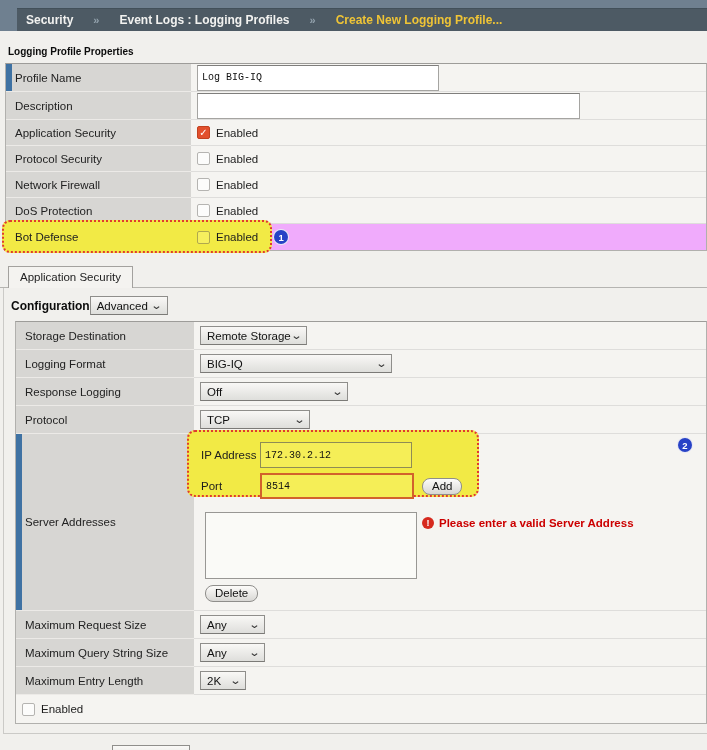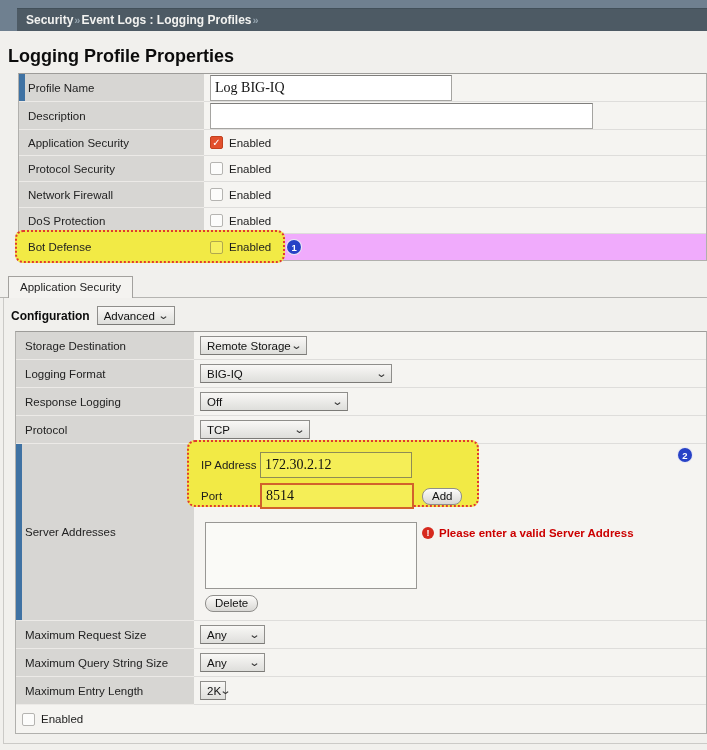--- a/index.html
+++ b/index.html
@@ -8,49 +8,49 @@
     font-family:"Liberation Sans","DejaVu Sans",sans-serif;
     background:#f1f0ed; color:#1d1d1d; font-size:11.5px;
     position:relative;
   }
 
   
   .topbar { height:31px; background:#6f8090; position:relative; }
   .crumbbar {
     position:absolute; left:17px; right:0; top:8px; bottom:0;
     background:#4d5a64; border-top:1px solid #42505a;
-    display:flex; align-items:center; padding-left:9px; gap:1px;
+    display:flex; align-items:center; padding-left:9px; gap:20px;
     font-weight:bold; font-size:12px; color:#f2f2f0; white-space:nowrap;
   }
   .crumb-sep { color:#93a2ad; font-size:11px; }
   .crumb-current { color:#efc436; }
   .crumb-link { color:#f2f2f0; }
 
   
-  .sec-title { font-weight:bold; font-size:18px; color:#0c0c0c; margin:15px 0 6px 8px; }
-
-  
-  .tbl { margin-left:18px; border:1px solid #b1b0ad; border-top-color:#9d9c99; background:#f5f4f1; }
+  .sec-title { font-weight:bold; font-size:10px; color:#0c0c0c; margin:15px 0 6px 8px; }
+
+  
+  .tbl { margin-left:5px; border:1px solid #b1b0ad; border-top-color:#9d9c99; background:#f5f4f1; }
   .t-row { display:flex; min-height:26px; position:relative; }
   .t-row.tall { min-height:28px; }
   .t-label {
     width:185px; background:#d7d6d3; display:flex; align-items:center;
     padding-left:9px; color:#222; border-bottom:1px solid #eceae7; flex-shrink:0;
   }
   .t-value {
     flex:1; display:flex; align-items:center; padding-left:6px;
     border-bottom:1px solid #dedddb; background:#f5f4f1;
   }
   .t-row:last-child .t-label, .t-row:last-child .t-value { border-bottom:none; }
   .accent .t-label { box-shadow:inset 6px 0 0 #3f72a3; }
 
   
   .txt {
     height:26px; border:1px solid #a5a4a1; border-top-color:#7f7e7c;
-    background:#fff; font-family:Liberation Serif, serif; font-size:14px; padding:1px 4px; color:#111;
+    background:#fff; font-family:Liberation Mono, monospace; font-size:10px; padding:1px 4px; color:#111;
   }
 
   
   .cb {
     width:13px; height:13px; border:1px solid #b5b4b1; background:#fcfcfb;
     border-radius:2px; display:inline-flex; align-items:center; justify-content:center;
     margin-right:6px; flex-shrink:0;
   }
   .cb.checked { background:#e2502d; border-color:#c2411f; }
   .cb .mark { color:#fff; font-size:10px; font-weight:bold; line-height:1; }
@@ -88,21 +88,21 @@
   }
 
   
   .tabstrip { margin-top:13px; padding-left:8px; border-bottom:1px solid #b5b4b1; display:flex; align-items:flex-end; height:24px; }
   .tab {
     display:inline-block; background:#f4f3f0; border:1px solid #a3a19e; border-bottom:none;
     padding:4px 11px 5px; font-size:11.5px; color:#222; margin-bottom:-1px;
   }
   .tabcontent { margin-left:3px; border-left:1px solid #cbcac7; border-bottom:1px solid #cbcac7; padding:8px 0 9px; }
 
-  .inline-cfg { display:flex; align-items:center; gap:7px; margin:0 0 6px 7px; }
+  .inline-cfg { display:flex; align-items:center; margin:0 0 6px 7px; }
   .inline-cfg .cfg-label { font-weight:bold; font-size:12px; color:#0c0c0c; }
 
   .tbl2 { margin-left:11px; }
   .tbl2 .t-label { width:178px; }
 
   
   .sa-row { min-height:155px; }
   .sa-row .t-label { box-shadow:inset 6px 0 0 #3f72a3; }
   .sa-cell { display:block; position:relative; padding:0; }
   .sa-highlight {
@@ -137,20 +137,21 @@
 </style>
 </head>
 <body>
 
 <div class="topbar">
   <div class="crumbbar">
     <span class="crumb-link">Security</span>
     <span class="crumb-sep">»</span>
     <span class="crumb-link">Event Logs : Logging Profiles</span>
     <span class="crumb-sep">»</span>
+    <span class="crumb-current">Create New Logging Profile...</span>
   </div>
 </div>
 
 <div class="sec-title">Logging Profile Properties</div>
 
 <div class="tbl">
   <div class="t-row tall accent">
     <div class="t-label">Profile Name</div>
     <div class="t-value">
       <input class="txt" style="width: 242px;" value="Log BIG-IQ">
@@ -294,21 +295,21 @@
       <div class="t-value">
         <div class="sel" style="width:65px">
           <span>Any</span>
           <span class="chev">⌄</span>
         </div>
       </div>
     </div>
     <div class="t-row tall">
       <div class="t-label">Maximum Entry Length</div>
       <div class="t-value">
-        <div class="sel" style="width:26px">
+        <div class="sel" style="width:46px">
           <span>2K</span>
           <span class="chev">⌄</span>
         </div>
       </div>
     </div>
     <div class="t-row tall">
       <div class="t-value">
         <span class="cb"></span>
         <span class="enabled-lbl">Enabled</span>
       </div>

